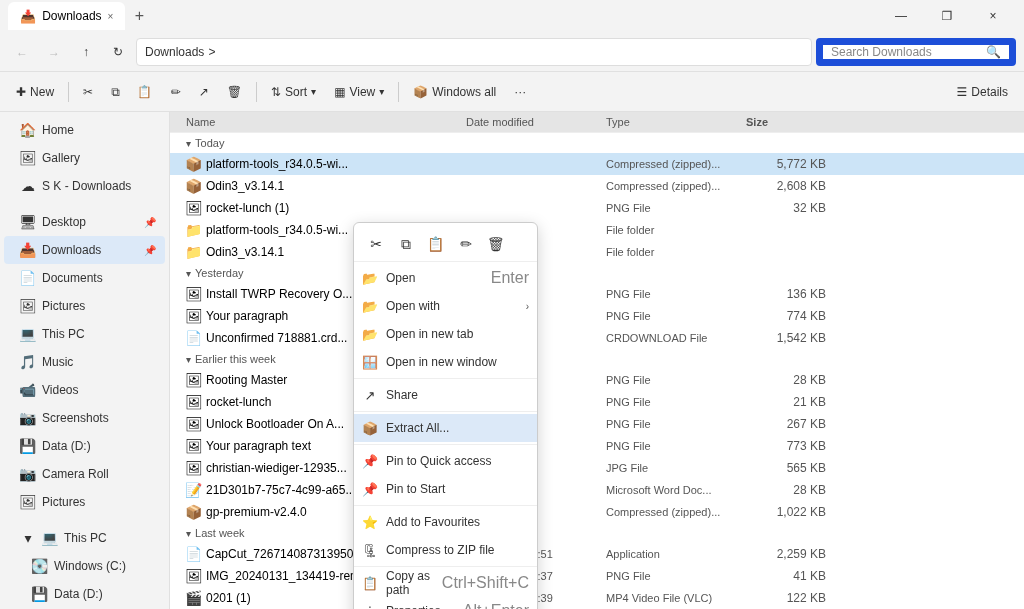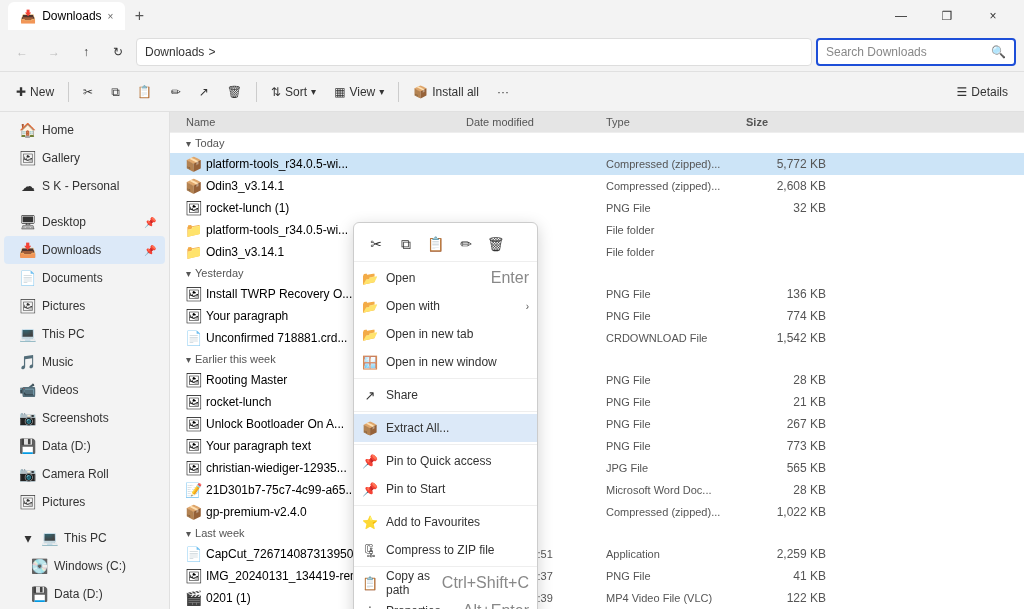--- a/index.html
+++ b/index.html
@@ -52,21 +52,21 @@
       align-items: center;
       padding: 0 8px;
       font-size: 12px;
       gap: 4px;
     }
     .address-path span { color: #333; }
     .search-box {
       width: 200px;
       height: 28px;
       background: #fff;
-      border: 2px solid #1d4ed8;
+      border: 7px solid #1d4ed8;
       border-radius: 4px;
       display: flex;
       align-items: center;
       padding: 0 8px;
       gap: 4px;
       color: #888;
       font-size: 12px;
     }
 
     
@@ -296,21 +296,21 @@
     <span style="font-size:10px;">▾</span>
   </div>
   <div class="toolbar-btn">
     <span>▦</span>
     <span>View</span>
     <span style="font-size:10px;">▾</span>
   </div>
   <div class="toolbar-sep"></div>
   <div class="toolbar-btn">
     <span>📦</span>
-    <span>Install all</span>
+    <span>Windows all</span>
   </div>
   <div class="toolbar-btn">
       <span>···</span>
     </div>
   <div class="toolbar-spacer"></div>
   <div class="toolbar-btn">
     <span>☰</span>
     <span>Details</span>
   </div>
 </div>
@@ -321,21 +321,21 @@
     <div class="sidebar-item">
       <span class="icon">🏠</span>
       <span>Home</span>
     </div>
     <div class="sidebar-item">
       <span class="icon">🖼</span>
       <span>Gallery</span>
     </div>
     <div class="sidebar-item">
       <span class="icon">☁</span>
-      <span>S K - Personal</span>
+      <span>S K - Downloads</span>
     </div>
     <div style="height:8px;"></div>
     <div class="sidebar-item">
       <span class="icon">🖥</span>
       <span>Desktop</span>
       <span class="pin-icon">📌</span>
     </div>
     <div class="sidebar-item active">
       <span class="icon">📥</span>
       <span>Downloads</span>

